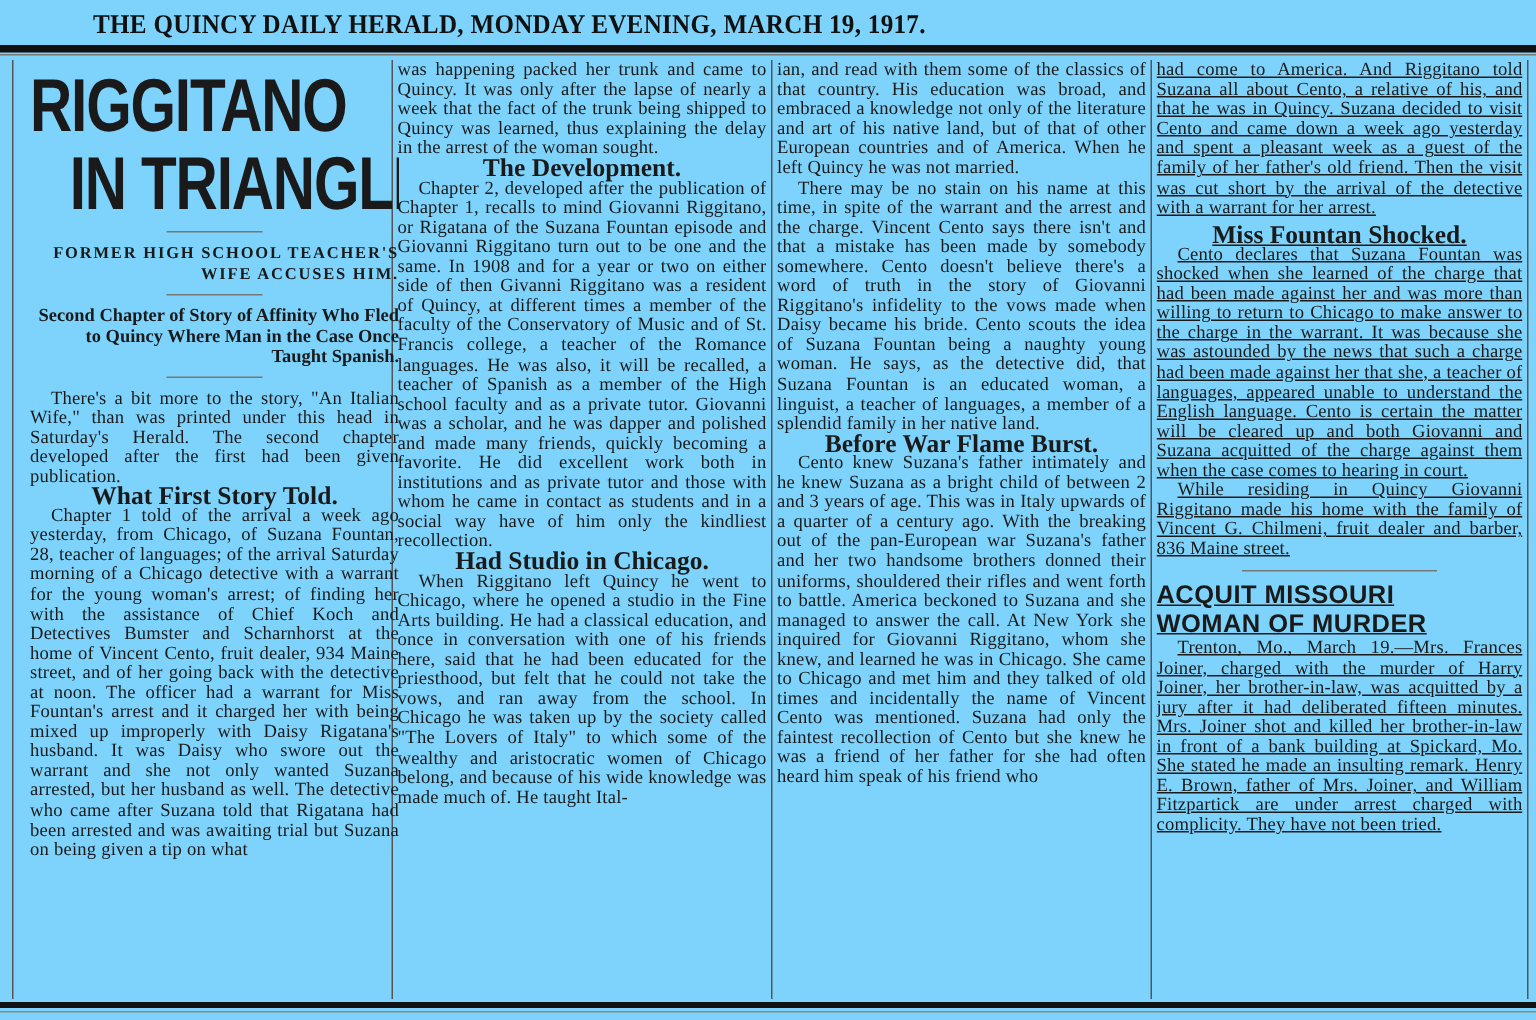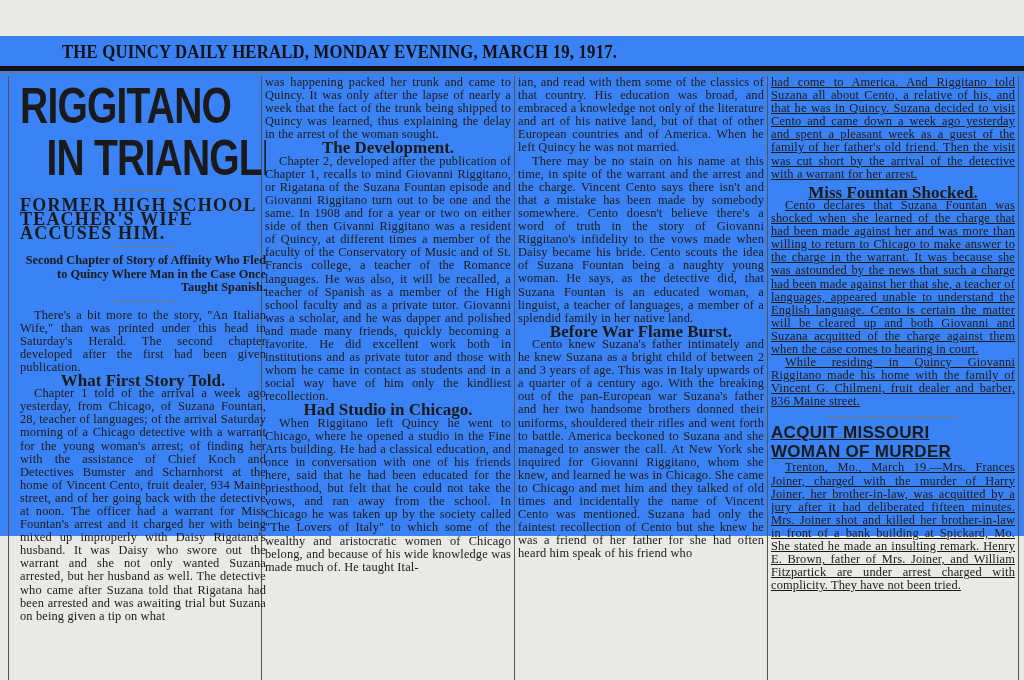--- a/index.html
+++ b/index.html
@@ -4,23 +4,22 @@
 <style>
   html, body { margin: 0; padding: 0; }
   body {
     width: 1024px; height: 680px; overflow: hidden;
     background: #e9e9e6;
     font-family: "Liberation Serif", "DejaVu Serif", serif;
     color: #1a1a1a;
     position: relative;
   }
   .page {
-    position: absolute; left: 0; top: 0; width: 1024px; height: 500px;
-    background: #3b82f6;
-    margin-top: 36px;
+    position: absolute; left: 0; top: 0; width: 1024px; height: 680px;
+    background: #7dd3fc;
   }
   .masthead {
     position: absolute; left: 0; top: 0; width: 1024px; height: 32px;
   }
   .masthead-text {
     position: absolute; left: 62px; top: 6px;
     font-family: "Liberation Serif", "DejaVu Serif", serif;
     font-size: 18px; font-weight: bold; letter-spacing: 0.2px;
     transform: scaleX(0.93); transform-origin: left top;
     white-space: nowrap; color: #111;
@@ -55,21 +54,21 @@
     margin: 0;
   }
   .headline {
     font-family: "Liberation Sans", "DejaVu Sans", sans-serif;
     font-weight: bold; font-size: 50px; line-height: 52px;
     transform: scaleX(0.78); transform-origin: left top;
     white-space: nowrap; margin: 0; letter-spacing: -1px;
   }
   .headline.l2 { padding-left: 34px; }
   .deck1 {
-    text-align: left; font-weight: bold; font-size: 18px; line-height: 14px;
+    text-align: right; font-weight: bold; font-size: 11px; line-height: 14px;
     letter-spacing: 1.2px; margin: 0;
   }
   .deck2 {
     text-align: right; font-weight: bold; font-size: 12.3px; line-height: 13.5px;
     margin: 0;
   }
   .short-rule {
     width: 64px; height: 1px; background: #777; margin: 6px auto 7px auto;
   }
   .acquit-head {

